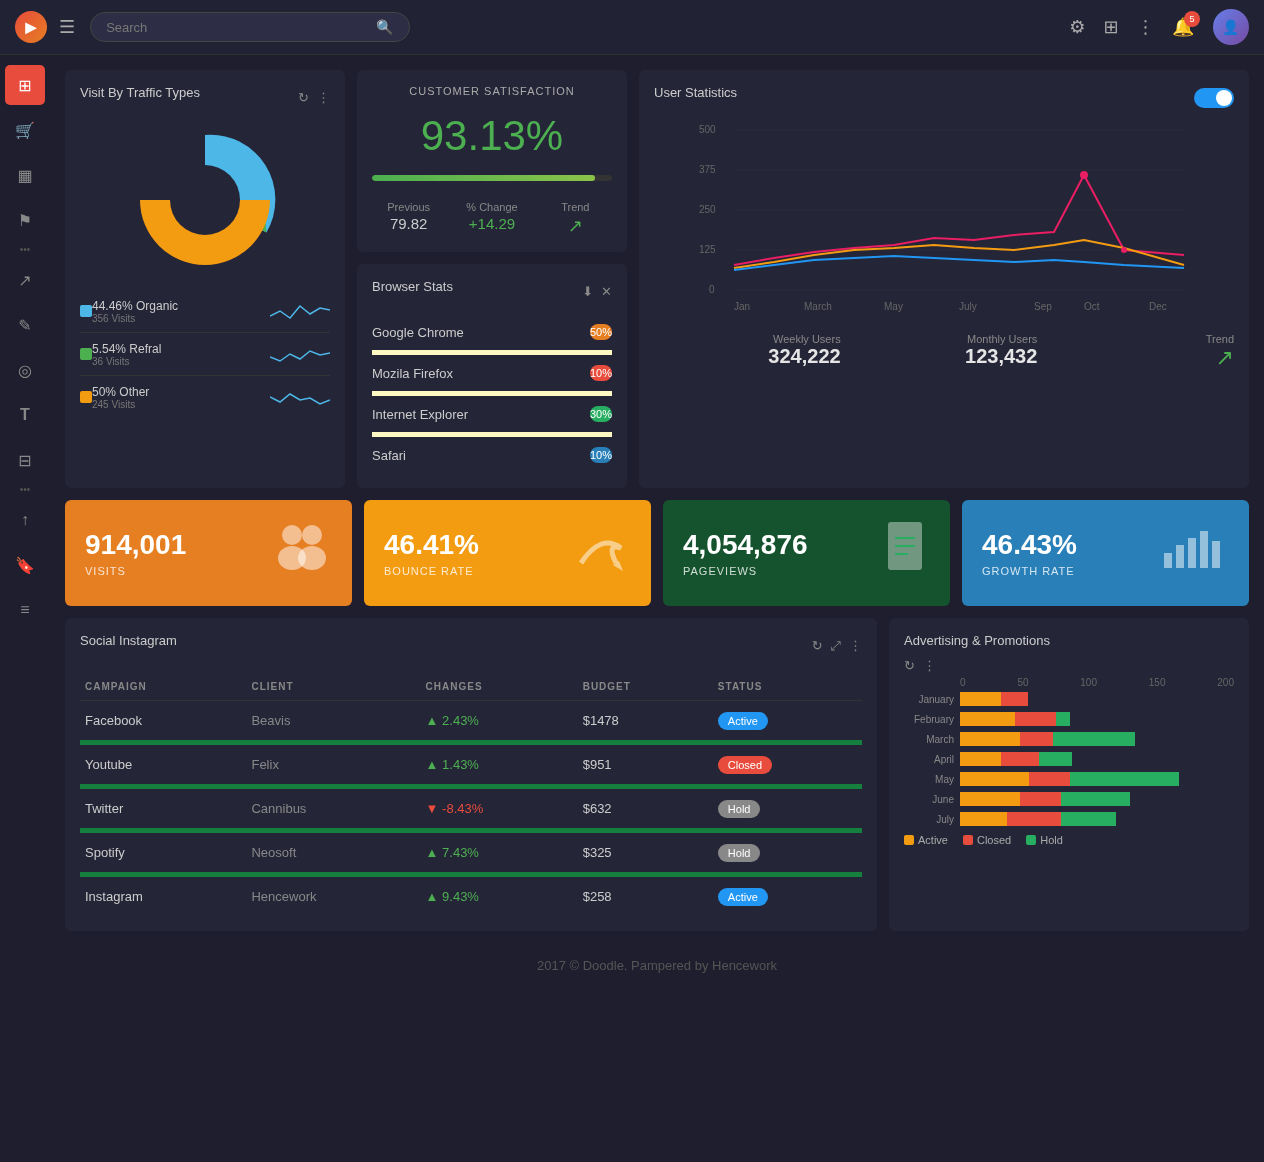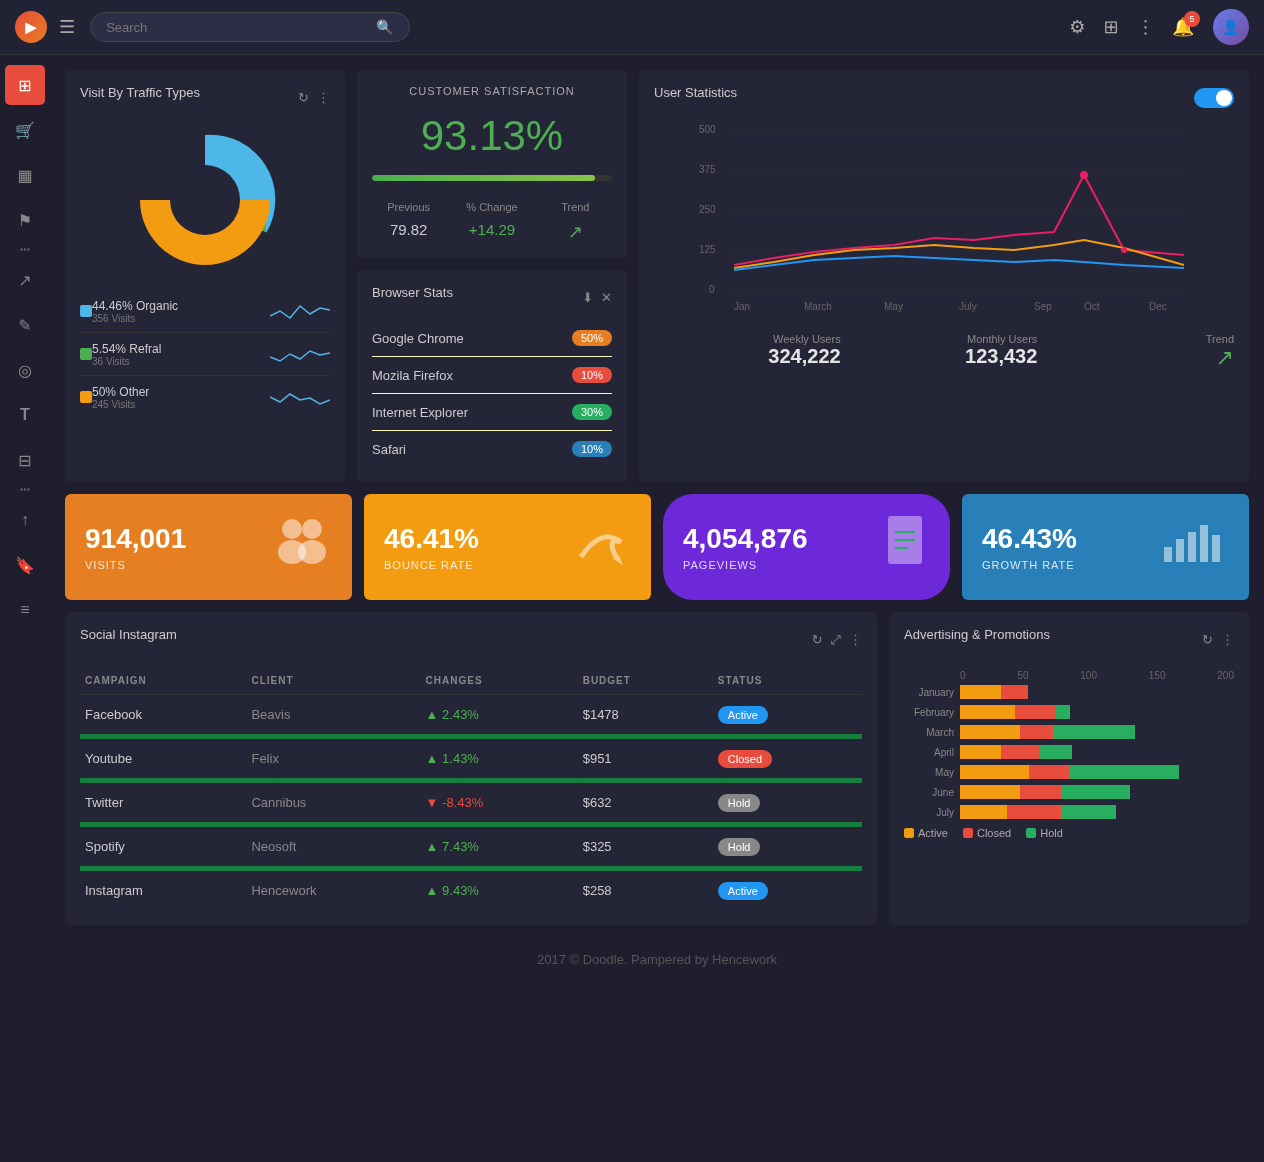--- a/index.html
+++ b/index.html
@@ -188,40 +188,40 @@
     .sat-progress-fill {
       height: 100%;
       background: linear-gradient(90deg, #4caf50, #8bc34a);
       border-radius: 3px;
     }
     .sat-stats {
       display: grid;
       grid-template-columns: 1fr 1fr 1fr;
       gap: 10px;
     }
-    .sat-stat-label { font-size: 11px; color: #888; margin-bottom: 8px; }
+    .sat-stat-label { font-size: 11px; color: #888; margin-bottom: 2px; }
     .sat-stat-value { font-size: 15px; color: #ccc; font-weight: 500; }
     .sat-trend-icon { color: #4caf50; font-size: 18px; }
 
     
     .browser-card { }
     .browser-header {
       display: flex; align-items: center;
       justify-content: space-between;
       margin-bottom: 10px;
     }
     .browser-item {
       display: flex; align-items: center;
       padding: 10px 0;
-      border-bottom: 1px solid #fef9c3;
+      border-bottom: 5px solid #fef9c3;
     }
     .browser-item:last-child { border-bottom: none; }
     .browser-name { flex: 1; font-size: 13px; color: #ccc; }
     .browser-badge {
-      padding: 2px 9px;
+      padding: 2px 0;
       border-radius: 12px;
       font-size: 11px;
       color: white;
       font-weight: 500;
     }
     .badge-orange { background: #e67e22; }
     .badge-red { background: #e74c3c; }
     .badge-green { background: #27ae60; }
     .badge-blue { background: #2980b9; }
 
@@ -258,21 +258,21 @@
     .metric-card {
       border-radius: 6px;
       padding: 20px;
       display: flex;
       align-items: center;
       justify-content: space-between;
       min-height: 100px;
     }
     .metric-card-orange { background: #e67e22; }
     .metric-card-yellow { background: #f39c12; }
-    .metric-card-green { background: #6d28d9; border-radius: 30px; }
+    .metric-card-green { background: #14532d; }
     .metric-card-blue { background: #2980b9; }
     .metric-left {}
     .metric-value { font-size: 28px; font-weight: 700; color: white; }
     .metric-label { font-size: 11px; color: rgba(255,255,255,0.8); letter-spacing: 1px; text-transform: uppercase; margin-top: 4px; }
     .metric-icon { font-size: 48px; color: rgba(255,255,255,0.4); }
 
     
     .table-card { }
     .table-header { display: flex; align-items: center; justify-content: space-between; margin-bottom: 15px; }
     .table-icons { display: flex; gap: 8px; }
@@ -300,21 +300,21 @@
       border-radius: 12px;
       font-size: 11px;
       color: white;
     }
     .status-active { background: #2196f3; }
     .status-closed { background: #e74c3c; }
     .status-hold { background: #888; }
 
     
     .adv-card { }
-    .adv-header { display: flex; align-items: center; justify-content: space-between; margin-bottom: 18px; }
+    .adv-header { display: flex; align-items: flex-start; justify-content: space-between; margin-bottom: 4px; flex-direction: column; }
     .bar-chart-container { margin-bottom: 2px; }
     .bar-row {
       display: flex;
       align-items: center;
       margin-bottom: 6px;
       gap: 6px;
     }
     .bar-label { font-size: 10px; color: #888; width: 50px; text-align: right; }
     .bars { flex: 1; display: flex; height: 14px; }
     .bar-seg { height: 100%; }

